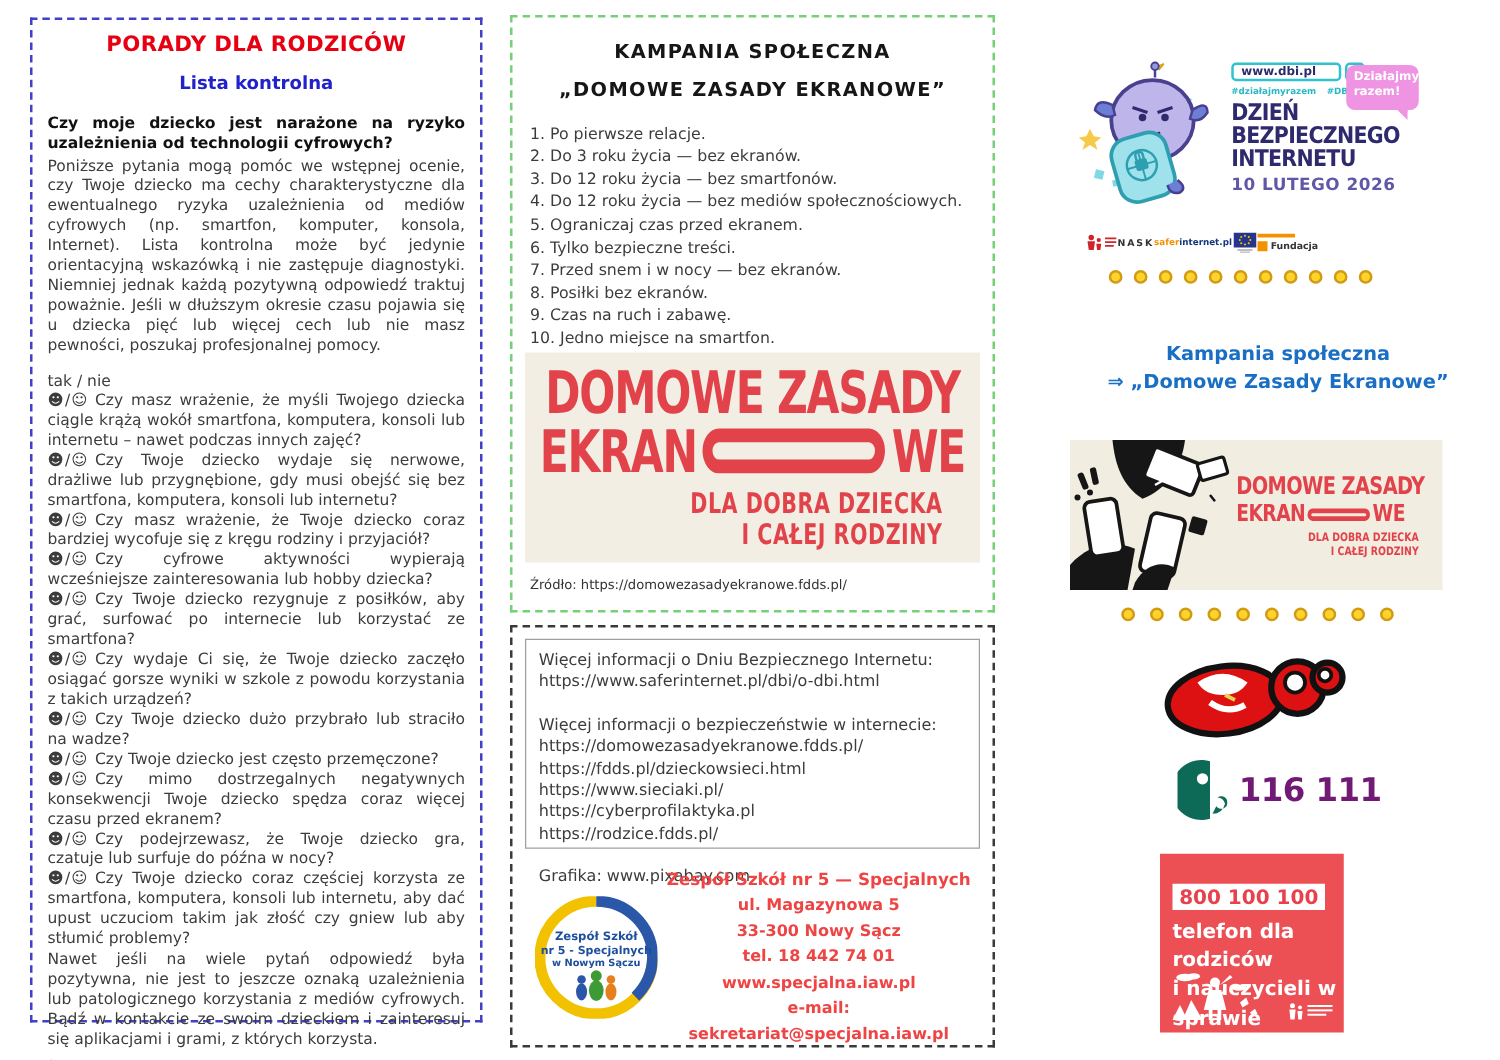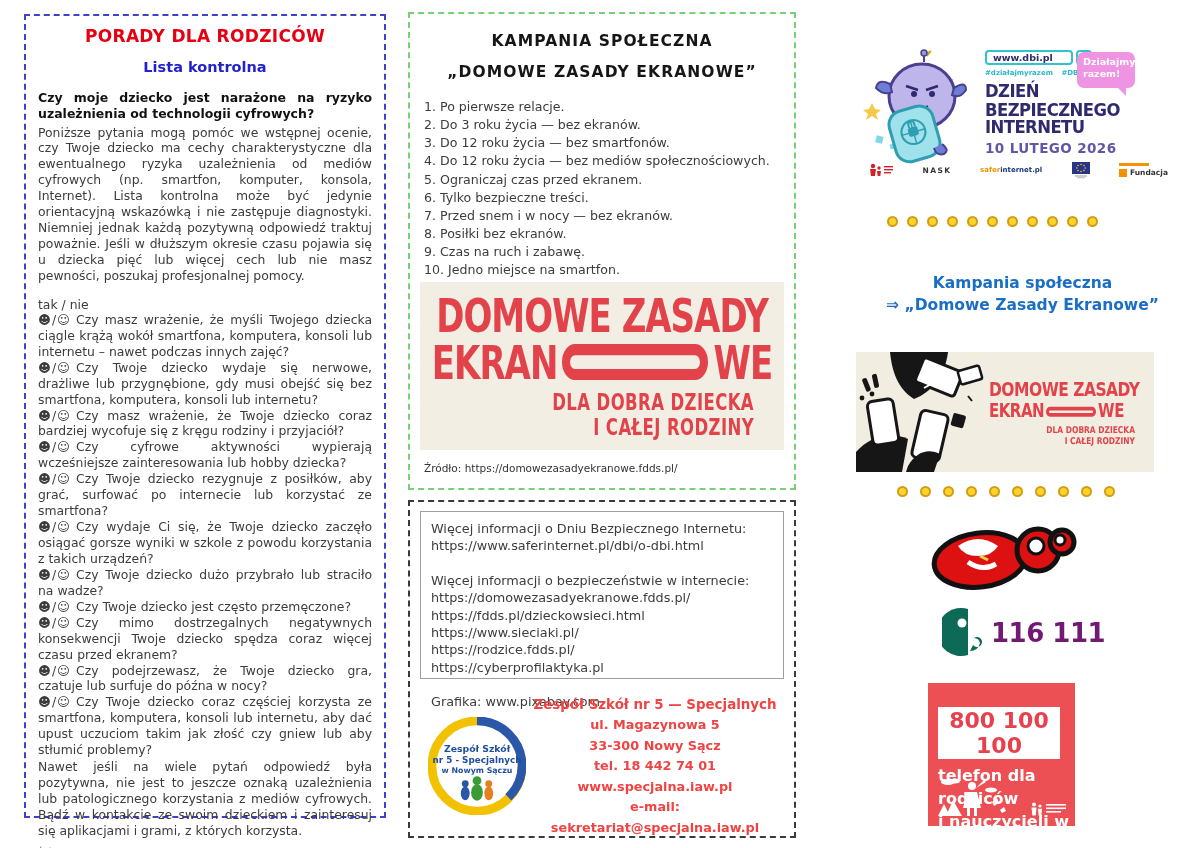--- a/index.html
+++ b/index.html
@@ -49,21 +49,21 @@
                color:#2e2a6d; font-size:9.5px; font-weight:bold; padding-left:6px; background:#fff; }
   .magbox { position:absolute; left:1076px; top:50px; width:16px; height:15px; border:2px solid #30c3cd; border-radius:4px;
             display:flex; align-items:center; justify-content:center; }
   .hashtags { position:absolute; left:985px; top:69px; font-size:7px; font-weight:bold; color:#2ab9c4; word-spacing:6px; }
   .dbi-title { position:absolute; left:985px; top:82px; color:#2e2a6d; font-weight:bold; font-size:17.5px;
                line-height:1.0; letter-spacing:-.6px; transform:scale(.94,1.05); transform-origin:0 0; white-space:nowrap; }
   .dbi-date { position:absolute; left:985px; top:140px; color:#6057a7; font-weight:bold; font-size:13.5px; letter-spacing:.4px; }
   .bubble { position:absolute; left:1077px; top:52px; width:58px; height:36px; background:#ef93e3; border-radius:7px;
             color:#fff; font-weight:bold; font-size:9.5px; line-height:1.3; padding:4px 6px; }
   .bubble::after { content:""; position:absolute; right:9px; bottom:-8px; border:6px solid transparent; border-top-color:#ef93e3; border-right-color:#ef93e3; }
-  .sponsors { position:absolute; left:868px; top:160px; width:300px; height:20px; display:flex; align-items:center; justify-content:space-between; }
+  .sponsors { position:absolute; left:868px; top:184px; width:300px; height:20px; display:flex; align-items:center; }
   .sp-nask { font-size:7.5px; font-weight:bold; color:#333; letter-spacing:1.5px; }
   .sp-safer { font-size:7px; font-weight:bold; }
   .sp-safer .o { color:#f39200; } .sp-safer .n { color:#14377d; }
   .sp-fund { display:flex; flex-direction:column; align-items:flex-start; }
   .sp-fund .tag { width:30px; height:3px; background:#f39200; margin-bottom:2px; }
   .sp-fund .row { display:flex; align-items:center; gap:3px; font-size:7.5px; font-weight:bold; color:#333; }
   .sp-fund .sq { width:8px; height:8px; background:#f39200; }
 
   .dots { position:absolute; display:flex; }
   .dots-top { left:887px; top:216px; gap:9px; }
@@ -80,21 +80,21 @@
   .brl2 { font-size:15px; font-weight:bold; letter-spacing:-.5px; white-space:nowrap; line-height:1.15; }
   .screen-rect-sm { display:inline-block; width:50px; height:8px; border:3.5px solid currentColor; border-radius:5px; vertical-align:0px; margin:0 2px; }
   .br-sub { font-size:7.5px; font-weight:bold; line-height:1.2; text-align:right; padding-right:14px; margin-top:2px; }
 
   .graffiti { position:absolute; left:928px; top:516px; width:150px; height:80px; }
 
   .helpline { position:absolute; left:942px; top:608px; display:flex; align-items:center; gap:9px; }
   .helpline-num { color:#701a75; font-weight:bold; font-size:26px; letter-spacing:-.5px; }
 
   .redbox { position:absolute; left:928px; top:683px; width:147px; height:143px; background:#ec4f54; }
-  .rb-num { margin:24px 0 0 10px; width:122px; background:#fff; color:#e8414d; font-weight:bold; font-size:22px;
+  .rb-num { margin:24px 0 0 10px; width:122px; background:#fff; color:#e8414d; font-weight:bold; font-size:16px;
             text-align:center; padding:1px 0; }
   .rb-lines { color:#fff; font-weight:bold; font-size:16px; line-height:1.45; margin:5px 0 0 10px; }
   .rb-illus { position:absolute; left:8px; bottom:6px; width:78px; height:44px; }
   .rb-logo { position:absolute; right:6px; bottom:8px; width:40px; height:17px; }
 </style>
 </head>
 <body>
 
 <div class="left-panel">
   <div class="left-title">PORADY DLA RODZICÓW</div>
@@ -165,22 +165,22 @@
   <div class="links-box">
     <div>Więcej informacji o Dniu Bezpiecznego Internetu:</div>
     <div>https://www.saferinternet.pl/dbi/o-dbi.html</div>
     <div class="links-gap"></div>
     <div>Więcej informacji o bezpieczeństwie w internecie:</div>
     <div>
 
     <div>https://domowezasadyekranowe.fdds.pl/</div>
         <div>https://fdds.pl/dzieckowsieci.html</div>
         <div>https://www.sieciaki.pl/</div>
+        <div>https://cyberprofilaktyka.pl</div>
         <div>https://rodzice.fdds.pl/</div>
-        <div>https://cyberprofilaktyka.pl</div>
       </div>
     <div class="links-gap"></div>
     <div>Grafika: www.pixabay.com</div>
   </div>
   <div class="school-row">
     <svg class="school-logo" viewBox="0 0 100 100">
       <circle cx="50" cy="50" r="45" fill="#fff"></circle>
       <path d="M50 4 A46 46 0 1 0 96 50" fill="none" stroke="#f2c200" stroke-width="9"></path>
       <path d="M50 4 A46 46 0 0 1 96 50 A46 46 0 0 1 82 82" fill="none" stroke="#2a57a8" stroke-width="9"></path>
       <circle cx="50" cy="50" r="38" fill="#fff"></circle>

